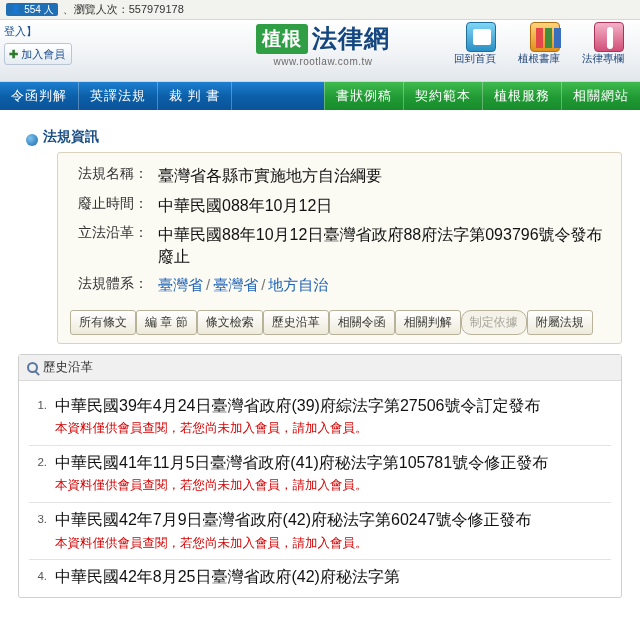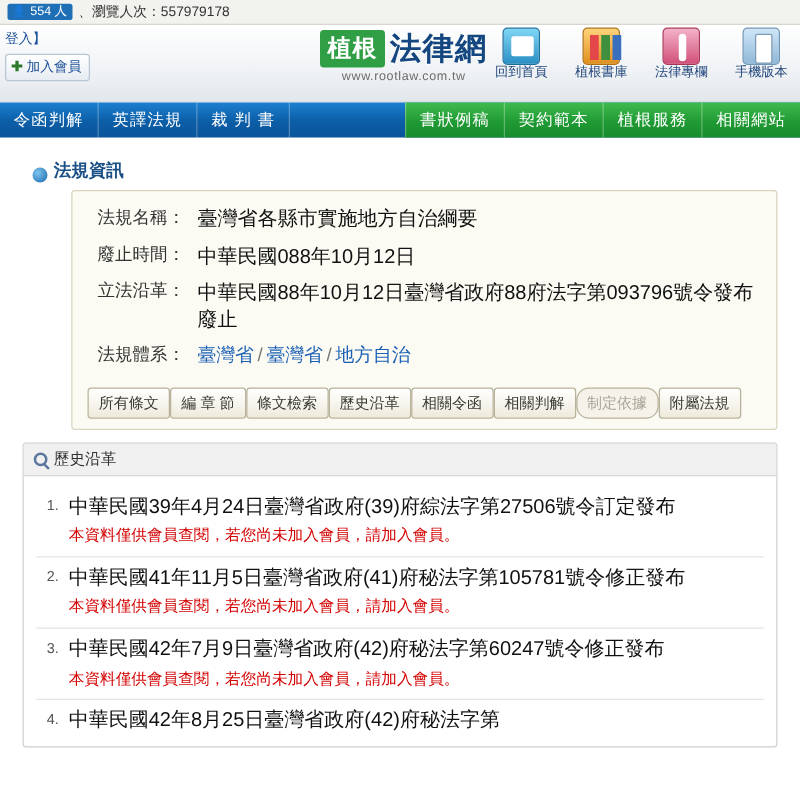--- a/index.html
+++ b/index.html
@@ -112,21 +112,20 @@
   
   .header-icons {
     position: absolute;
     right: 4px; top: 0px;
     display: flex;
     gap: 10px;
     align-items: flex-start;
   }
   .hicon {
     width: 54px;
-    text-align: center;
     font-size: 10.5px;
     color: #24497e;
     line-height: 1.1;
     cursor: pointer;
   }
   .hicon .glyph {
     display: block;
     margin: 2px auto 1px;
     width: 30px; height: 30px;
     border-radius: 4px;
@@ -333,24 +332,20 @@
         <span class="glyph g-home"></span>
         <span>回到首頁</span>
       </div>
       <div class="hicon">
         <span class="glyph g-books"></span>
         <span>植根書庫</span>
       </div>
       <div class="hicon">
         <span class="glyph g-law"></span>
         <span>法律專欄</span>
-      </div>
-      <div class="hicon">
-        <span class="glyph g-mobile"></span>
-        <span>手機版本</span>
       </div>
     </div>
   </div>
 
   <div class="navbar">
     <div class="nav-left">
       <div class="nav-item">令函判解</div>
       <div class="nav-item">英譯法規</div>
       <div class="nav-item">裁 判 書</div>
     </div>

